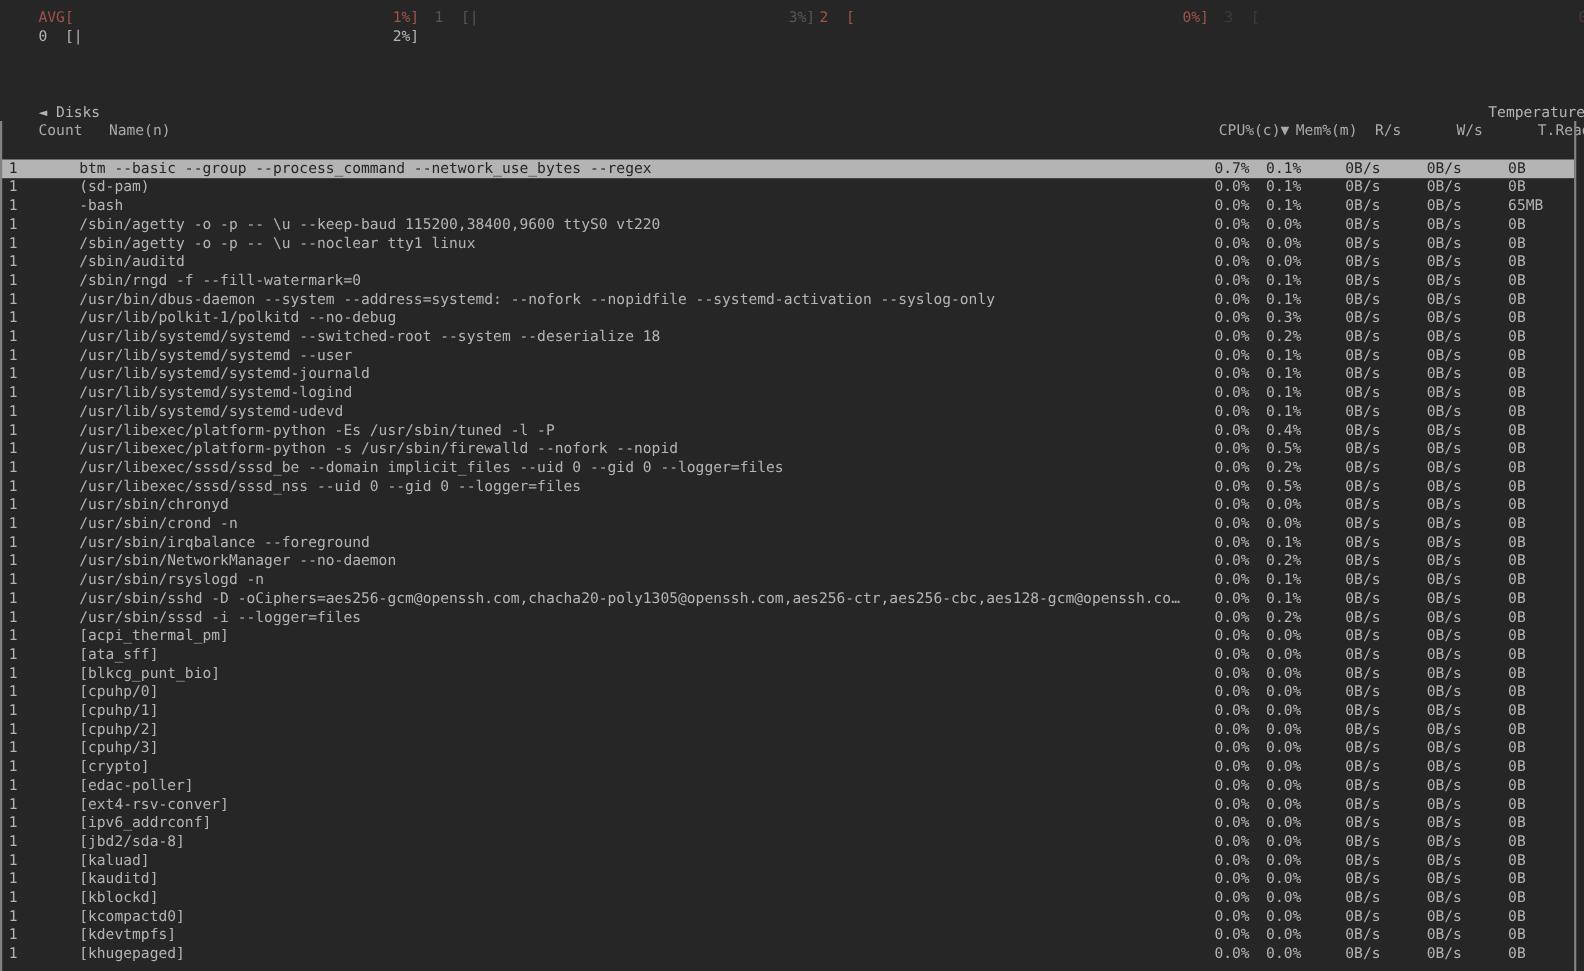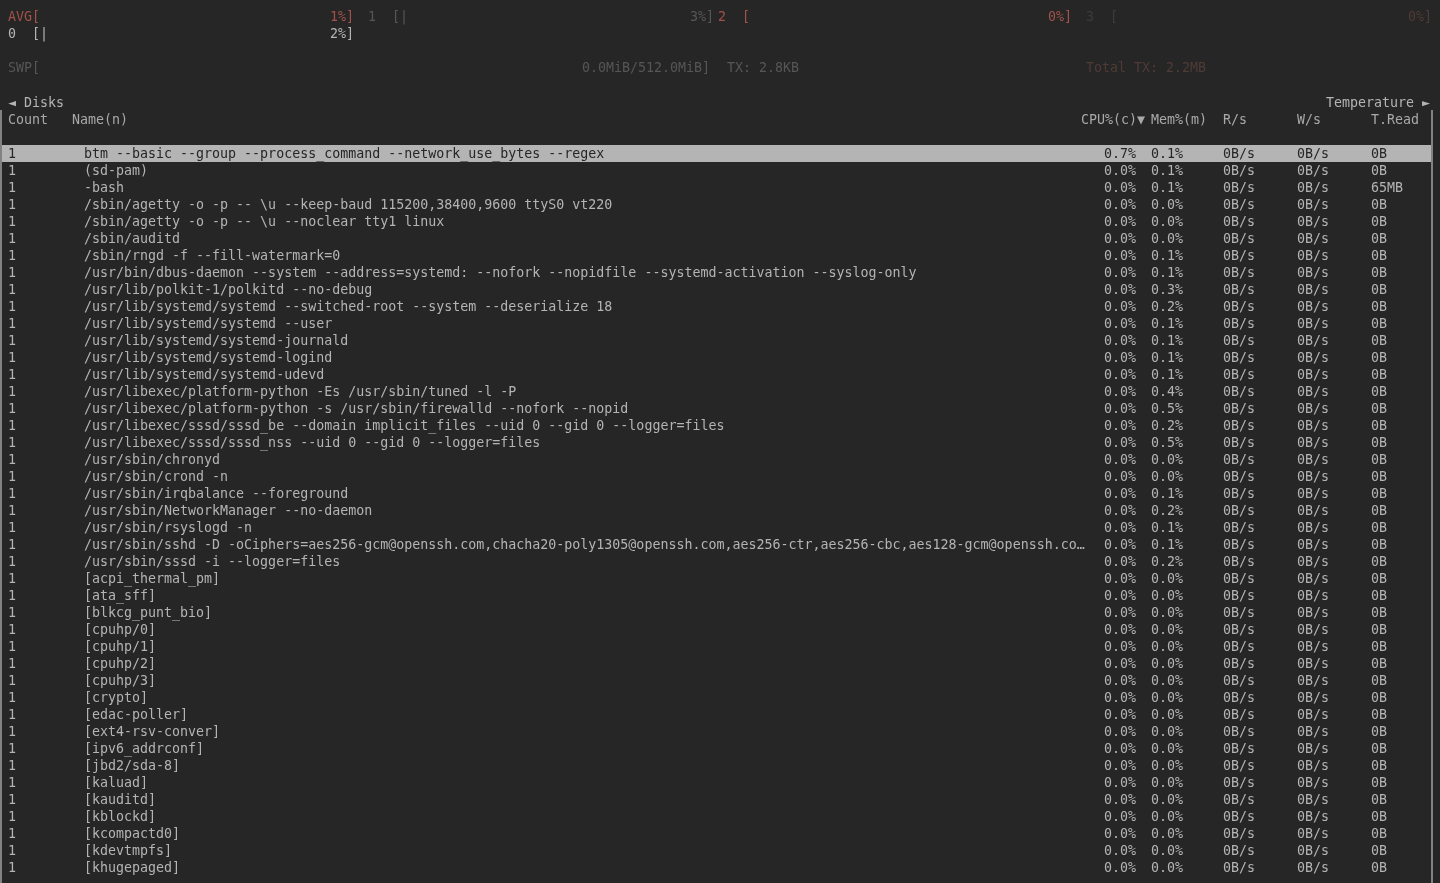--- a/index.html
+++ b/index.html
@@ -2,33 +2,33 @@
 <html><head>
 <meta charset="utf-8">
 <style>
   html,body{margin:0;padding:0;background:#1f1f1f;}
   .screen{
     position:relative;width:1440px;height:883px;background:#262626;
     font-family:"DejaVu Sans Mono", monospace;font-size:13.3px;line-height:17px;
     color:#b4b4b4;overflow:hidden;white-space:pre;
   }
   .line{position:absolute;left:0;width:1440px;height:17px;}
-  .abs{position:absolute;top:0;}
+  .abs{position:absolute;top:0;margin-left:27px;}
   .red{color:#a1524b;}
   .dim{color:#565656;}
   .vdim{color:#3c3c3c;}
   .dimred{color:#4f3b36;}
   .bright{color:#b4b4b4;}
   .vborder{position:absolute;top:110px;height:773px;width:2px;background:#828282;z-index:5;}
   #rows{position:absolute;left:0;top:145px;width:1440px;z-index:1;}
   .prow{position:relative;height:17px;width:1440px;}
   .prow.sel{background:#b4b4b4;color:#262626;width:1431px;}
   .cell{position:absolute;top:0;}
   .c-count{left:8px;}
-  .c-name{left:84px;}
+  .c-name{left:72px;}
   .c-cpu{left:1081px;margin-left:23px;}
   .c-mem{left:1151px;}
   .c-rs{left:1223px;}
   .c-ws{left:1297px;}
   .c-tr{left:1371px;text-align:right;}
   .hdr{color:#a9a9a9;}
 </style>
 </head>
 <body>
 
@@ -48,26 +48,20 @@
 
   
   <div class="line" style="top:25px">
     <span class="abs bright" style="left:8px">0  [|</span>
     <span class="abs bright" style="left:330px">2%]</span>
   </div>
 
   
 
   
-  <div class="line" style="top:59px">
-    <span class="abs dim" style="left:8px">SWP[</span>
-    <span class="abs dim" style="left:582px">0.0MiB/512.0MiB]</span>
-    <span class="abs dim" style="left:727px">TX: 2.8KB</span>
-    <span class="abs dimred" style="left:1086px">Total TX: 2.2MB</span>
-  </div>
 
   
   <div class="line" style="top:94px">
     <span class="abs" style="left:8px">◄ Disks</span>
     <span class="abs" style="left:1326px">Temperature ►</span>
   </div>
 
   
   <div class="line hdr" style="top:111px">
     <span class="abs" style="left:8px">Count</span>

